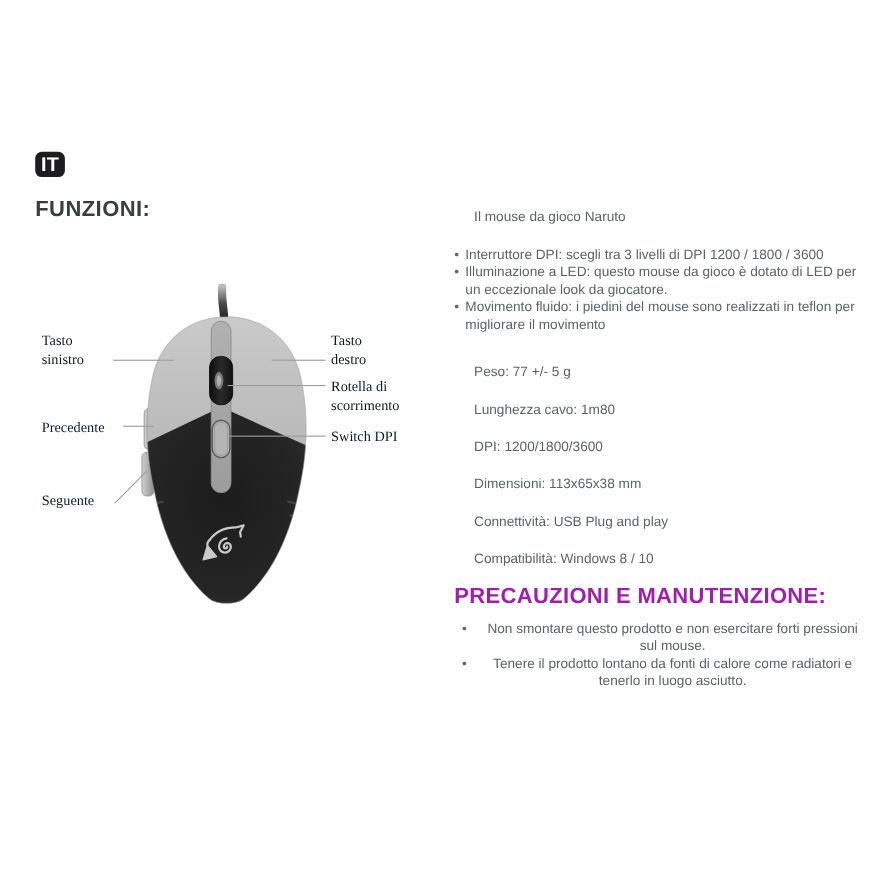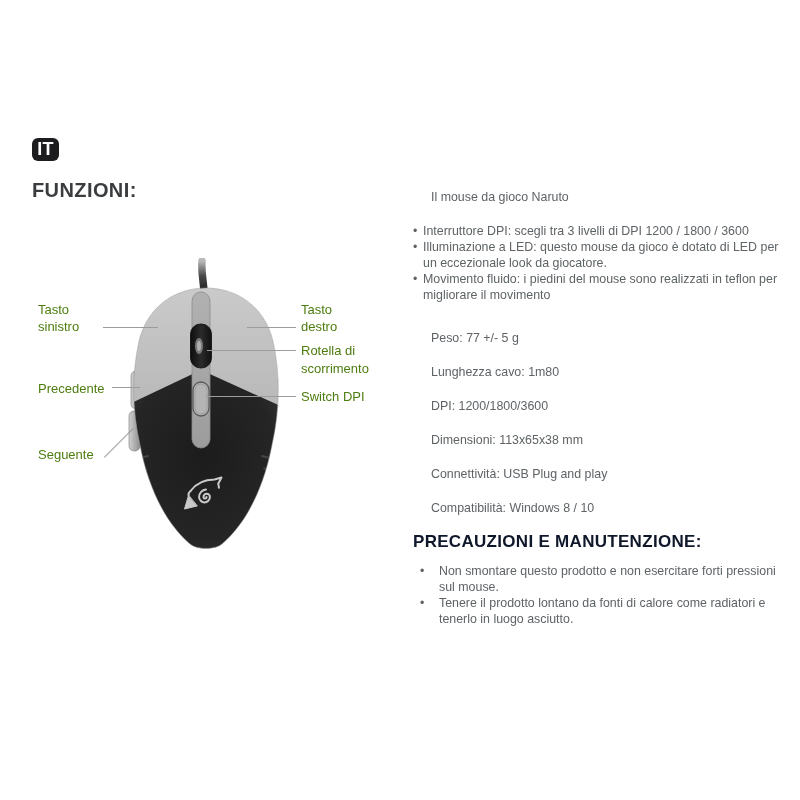--- a/index.html
+++ b/index.html
@@ -23,28 +23,28 @@
   .right-col{
     position:absolute;left:413px;top:171px;width:371px;
     font-size:12.4px;line-height:16px;color:#5e6366;
   }
   .right-col p{margin:18px;}
   ul.features{list-style:none;margin:0;padding:0;}
   ul.features li{position:relative;padding-left:10px;}
   ul.features li::before{content:"\2022";position:absolute;left:0;top:0;color:#5e6366;}
   .specs{margin-top:27px;}
   .h-precauzioni{
-    margin:17px 0 0 0;font-size:17px;font-weight:700;color:#0f172a;letter-spacing:.3px;line-height:16px;
+    margin:17px 0 0 0;font-size:20px;font-weight:700;color:#a21caf;letter-spacing:.3px;line-height:16px;
   }
-  ul.precautions{list-style:none;margin:13px 0 0 0;padding:0;}
+  ul.precautions{list-style:none;margin:13px 0 0 0;padding:0;text-align:center;}
   ul.precautions li{position:relative;padding-left:26px;}
   ul.precautions li::before{content:"\2022";position:absolute;left:7px;top:0;color:#5e6366;}
   
   .part-label{
-    position:absolute;font-size:13px;line-height:17px;color:#4d7c0f;
+    position:absolute;font-size:13px;line-height:17px;color:#0f172a;font-family:Liberation Serif, serif;
   }
   .lbl-sinistro{left:38px;top:301px;width:62px;}
   .lbl-destro{left:301px;top:301px;width:62px;}
   .lbl-rotella{left:301px;top:342px;width:92px;line-height:17.5px;}
   .lbl-switch{left:301px;top:388px;width:100px;}
   .lbl-precedente{left:38px;top:380px;width:90px;}
   .lbl-seguente{left:38px;top:446px;width:90px;}
   
   .leader{position:absolute;height:1px;background:#9c9c9c;}
   .ld-sinistro{left:103px;top:327px;width:55px;}

